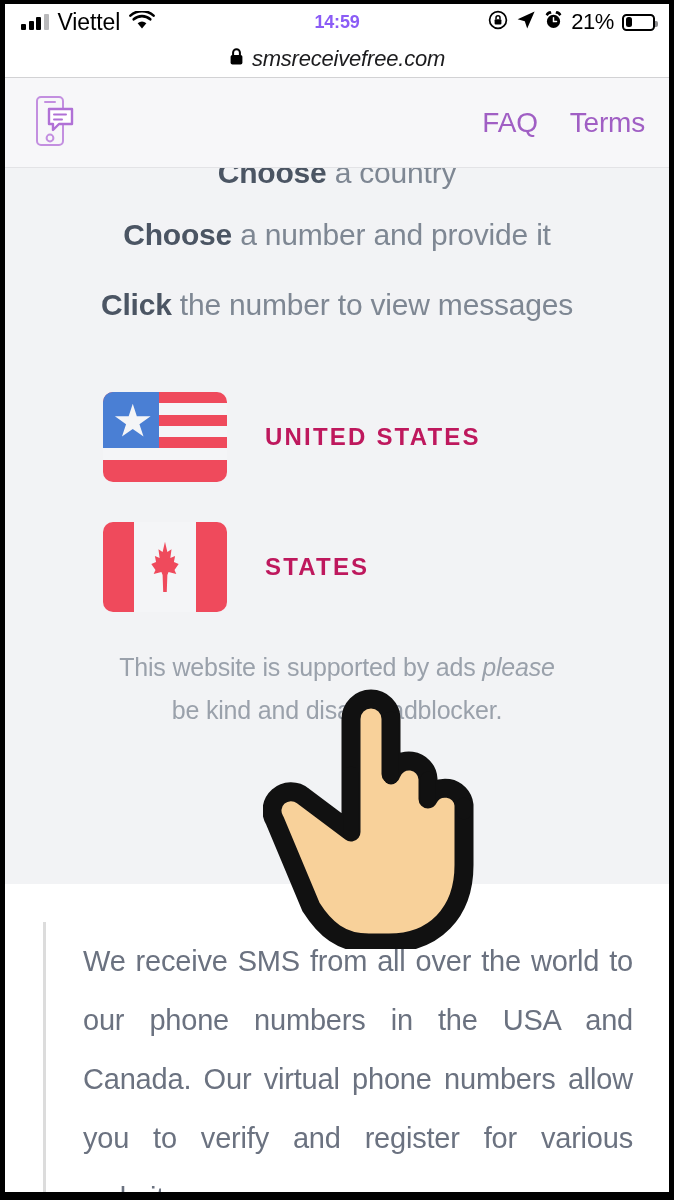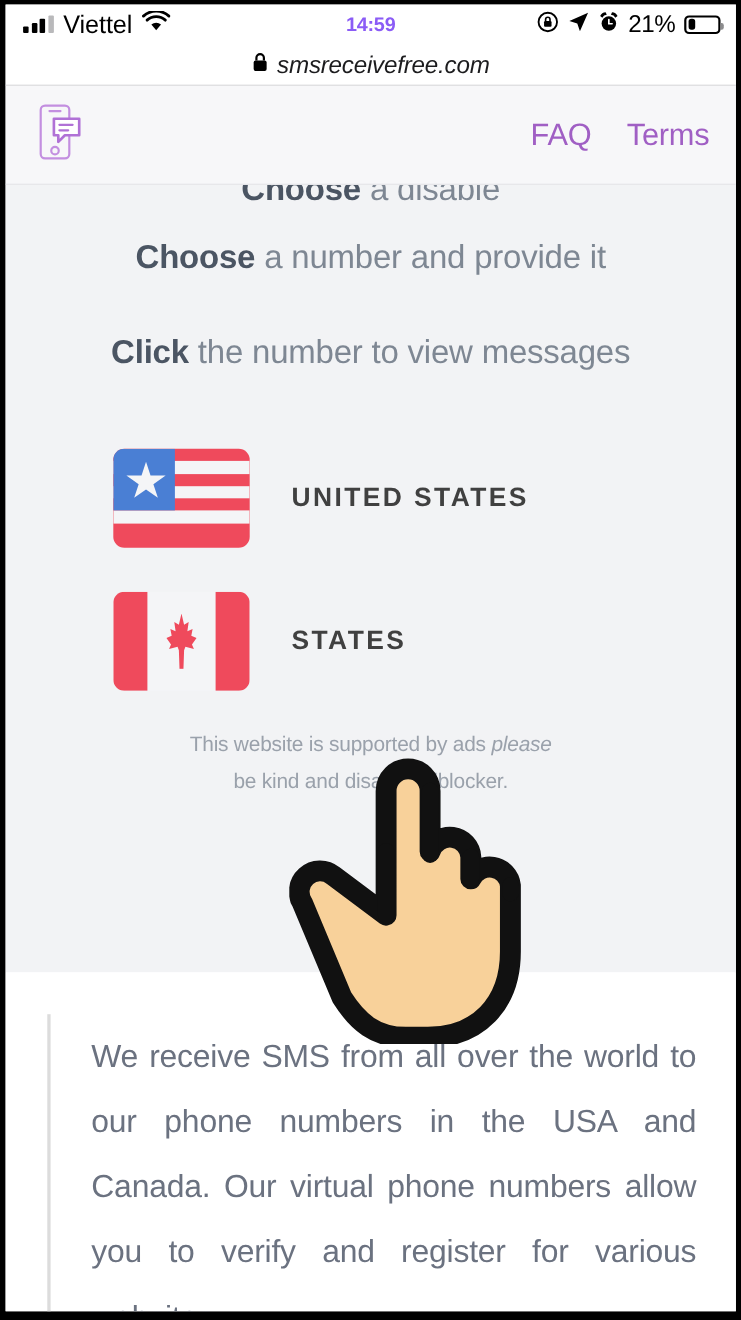--- a/index.html
+++ b/index.html
@@ -82,30 +82,30 @@
     padding-top:0;box-sizing:border-box;
   }
   .steps{padding-top:0;}
   .step{
     text-align:center;font-size:30px;color:#7e8793;letter-spacing:-.2px;
     line-height:1.0;
   }
   .step b{color:#4b5563;font-weight:bold;}
   .step.s1{margin-top:-10px;height:38px;overflow:hidden;}
   .step.s2{margin-top:24px;}
-  .step.s3{margin-top:56px;}
+  .step.s3{margin-top:40px;}
 
   .countries{margin-top:52px;}
   .country{
     display:flex;align-items:center;justify-content:center;
     gap:0;height:130px;
   }
   .country .flagwrap{width:148px;display:flex;justify-content:flex-start;}
   .country .cname{
-    font-size:24px;font-weight:bold;color:#404040;
+    font-size:24px;font-weight:bold;color:#be185d;
     letter-spacing:2.2px;width:320px;text-align:left;padding-left:14px;
     box-sizing:border-box;
   }
 
   
   .flag{width:124px;height:90px;border-radius:10px;overflow:hidden;position:relative;display:block;}
   .flag-us{background:#ef4a5c;}
   .flag-us .stripe{position:absolute;left:0;right:0;height:12.5%;background:#f4f5f7;}
   .flag-us .s1{top:12.5%;}
   .flag-us .s2{top:37.5%;}
@@ -122,21 +122,21 @@
   .flag-ca .band.r{right:0;}
   .flag-ca .leaf{
     position:absolute;left:38%;top:22%;width:24%;height:56%;background:#ef4a5c;
     clip-path:polygon(50% 0%,58% 20%,72% 15%,68% 32%,84% 28%,80% 40%,96% 44%,
                       82% 56%,88% 64%,62% 60%,58% 66%,56% 100%,44% 100%,42% 66%,
                       38% 60%,12% 64%,18% 56%,4% 44%,20% 40%,16% 28%,32% 32%,28% 15%,42% 20%);
   }
 
   .adnotice{
     margin-top:14px;text-align:center;
-    font-size:19px;color:#9aa1ab;line-height:1.72;letter-spacing:-.2px;
+    font-size:25px;color:#9aa1ab;line-height:1.72;letter-spacing:-.2px;
     padding:0 40px;
   }
   .adnotice i{font-style:italic;}
 
   
   .hand{
     position:absolute;left:258px;top:655px;width:215px;height:290px;
     z-index:40;pointer-events:none;
   }
 
@@ -233,21 +233,21 @@
     <div class="navlinks">
       <a class="navlink">FAQ</a>
       <a class="navlink">Terms</a>
     </div>
   </div>
 
   <div class="hero">
 
     <div class="steps">
       <div class="step s1">
-        <b>Choose</b><span> a disable</span>
+        <b>Choose</b><span> a country</span>
       </div>
       <div class="step s2">
         <b>Choose</b><span> a number and provide it</span>
       </div>
       <div class="step s3">
         <b>Click</b><span> the number to view messages</span>
       </div>
     </div>
 
     <div class="countries">

